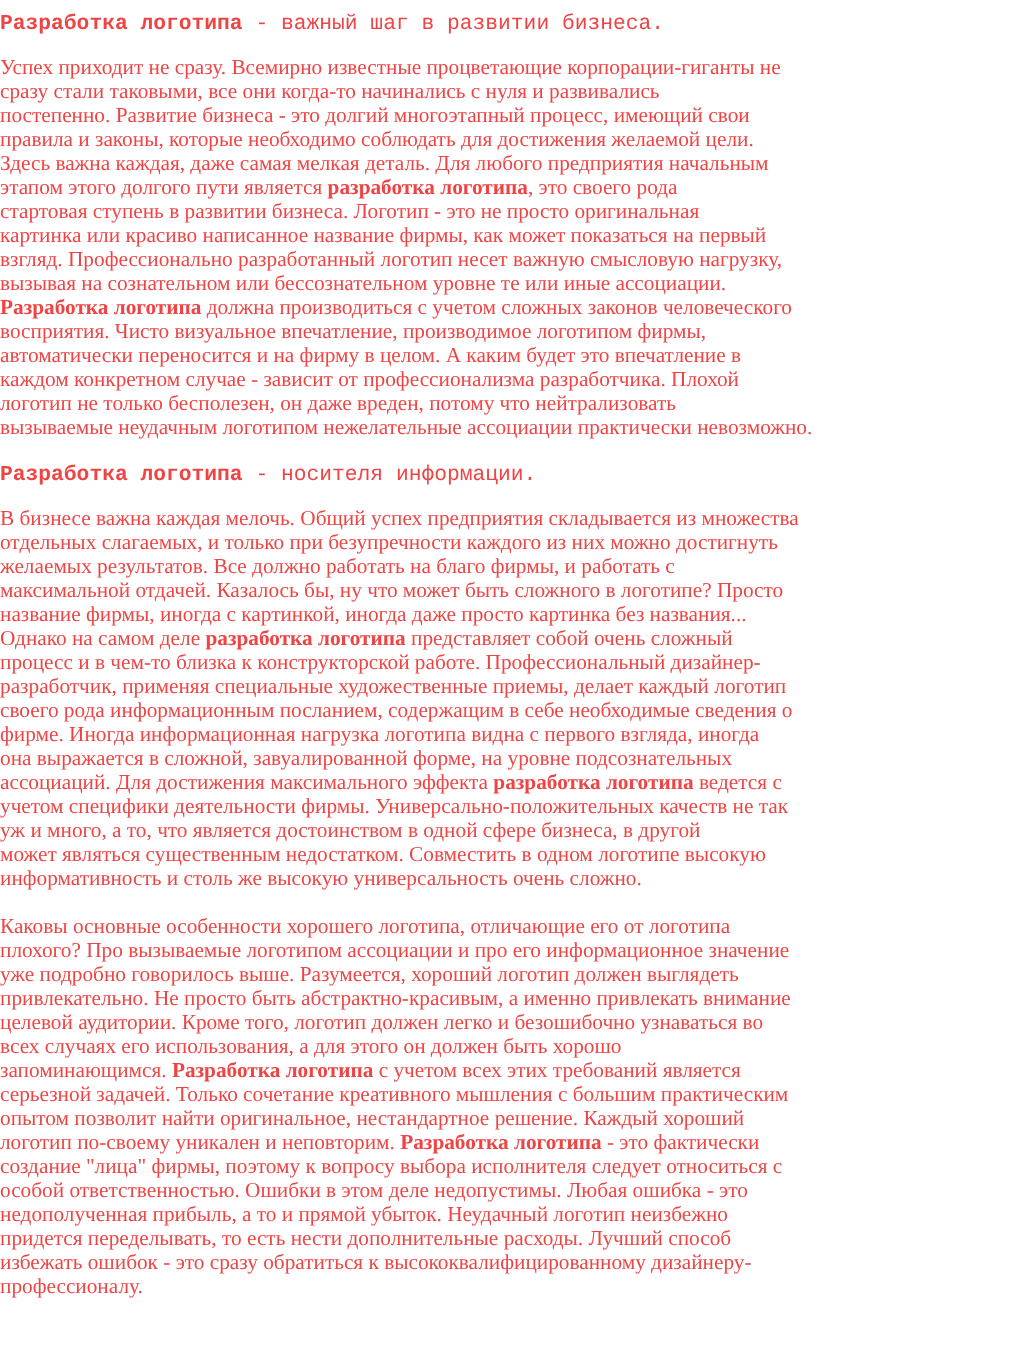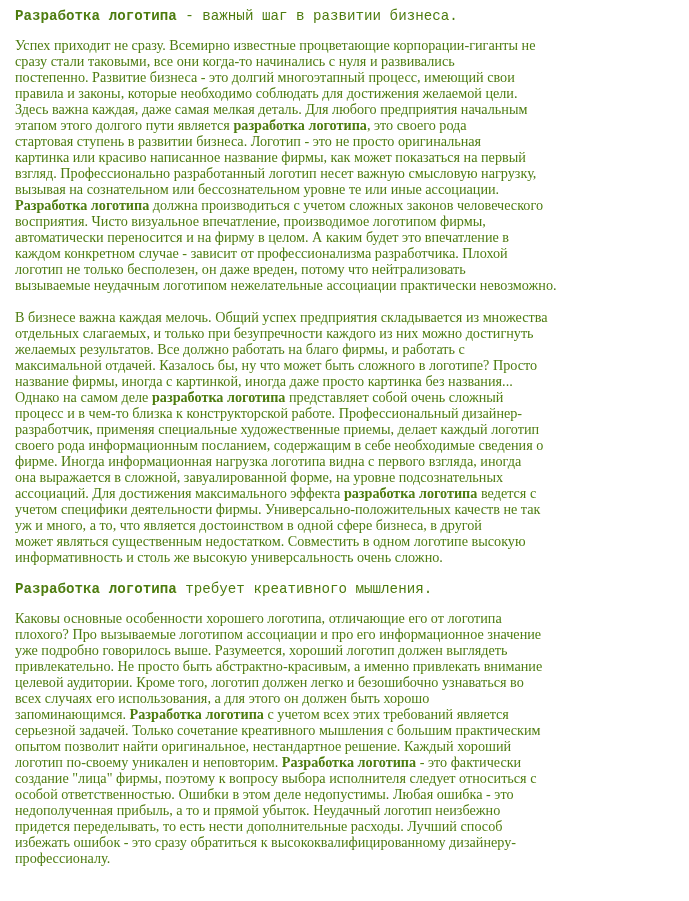--- a/index.html
+++ b/index.html
@@ -4,24 +4,24 @@
 <style>
   html, body {
     margin: 0;
     padding: 0;
     background: #ffffff;
   }
   .page {
     width: 689px;
     height: 901px;
     box-sizing: border-box;
-    padding: 8px 0 8px 15px;
+    padding: 8px 0 8px 0;
     overflow: hidden;
     background: #ffffff;
-    color: #4d7c0f;
+    color: #ef4444;
     font-family: "Liberation Mono", "DejaVu Sans Mono", monospace;
     font-size: 14.2px;
     line-height: 16px;
   }
   .block {
     margin: 0;
     white-space: pre;       
     font-weight: normal;
   }
   .block.heading { margin-bottom: 13px; }
@@ -43,37 +43,37 @@
 стартовая ступень в развитии бизнеса. Логотип - это не просто оригинальная
 картинка или красиво написанное название фирмы, как может показаться на первый
 взгляд. Профессионально разработанный логотип несет важную смысловую нагрузку,
 вызывая на сознательном или бессознательном уровне те или иные ассоциации.
 </span><strong>Разработка логотипа</strong><span> должна производиться с учетом сложных законов человеческого
 восприятия. Чисто визуальное впечатление, производимое логотипом фирмы,
 автоматически переносится и на фирму в целом. А каким будет это впечатление в
 каждом конкретном случае - зависит от профессионализма разработчика. Плохой
 логотип не только бесполезен, он даже вреден, потому что нейтрализовать
 вызываемые неудачным логотипом нежелательные ассоциации практически невозможно.</span></div>
+      <div class="block heading"><strong>Разработка логотипа</strong><span> - носителя информации.</span></div>
       <div class="block paragraph"><span>В бизнесе важна каждая мелочь. Общий успех предприятия складывается из множества
 отдельных слагаемых, и только при безупречности каждого из них можно достигнуть
 желаемых результатов. Все должно работать на благо фирмы, и работать с
 максимальной отдачей. Казалось бы, ну что может быть сложного в логотипе? Просто
 название фирмы, иногда с картинкой, иногда даже просто картинка без названия...
 Однако на самом деле </span><strong>разработка логотипа</strong><span> представляет собой очень сложный
 процесс и в чем-то близка к конструкторской работе. Профессиональный дизайнер-
 разработчик, применяя специальные художественные приемы, делает каждый логотип
 своего рода информационным посланием, содержащим в себе необходимые сведения о
 фирме. Иногда информационная нагрузка логотипа видна с первого взгляда, иногда
 она выражается в сложной, завуалированной форме, на уровне подсознательных
 ассоциаций. Для достижения максимального эффекта </span><strong>разработка логотипа</strong><span> ведется с
 учетом специфики деятельности фирмы. Универсально-положительных качеств не так
 уж и много, а то, что является достоинством в одной сфере бизнеса, в другой
 может являться существенным недостатком. Совместить в одном логотипе высокую
 информативность и столь же высокую универсальность очень сложно.</span></div>
-      <div class="block heading"><strong>Разработка логотипа</strong><span> требует креативного мышления.</span></div>
       <div class="block paragraph"><span>Каковы основные особенности хорошего логотипа, отличающие его от логотипа
 плохого? Про вызываемые логотипом ассоциации и про его информационное значение
 уже подробно говорилось выше. Разумеется, хороший логотип должен выглядеть
 привлекательно. Не просто быть абстрактно-красивым, а именно привлекать внимание
 целевой аудитории. Кроме того, логотип должен легко и безошибочно узнаваться во
 всех случаях его использования, а для этого он должен быть хорошо
 запоминающимся. </span><strong>Разработка логотипа</strong><span> с учетом всех этих требований является
 серьезной задачей. Только сочетание креативного мышления с большим практическим
 опытом позволит найти оригинальное, нестандартное решение. Каждый хороший
 логотип по-своему уникален и неповторим. </span><strong>Разработка логотипа</strong><span> - это фактически

